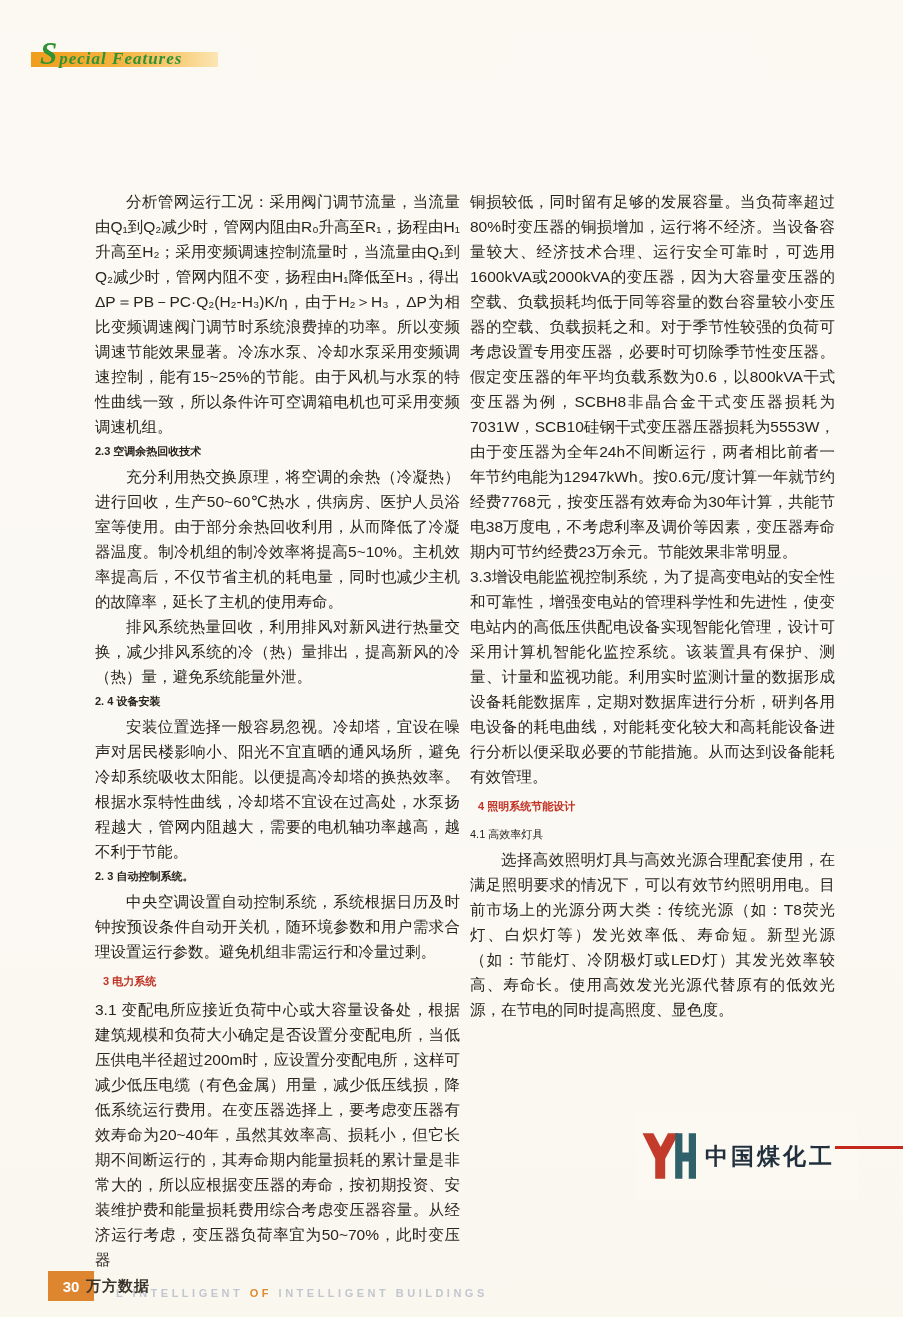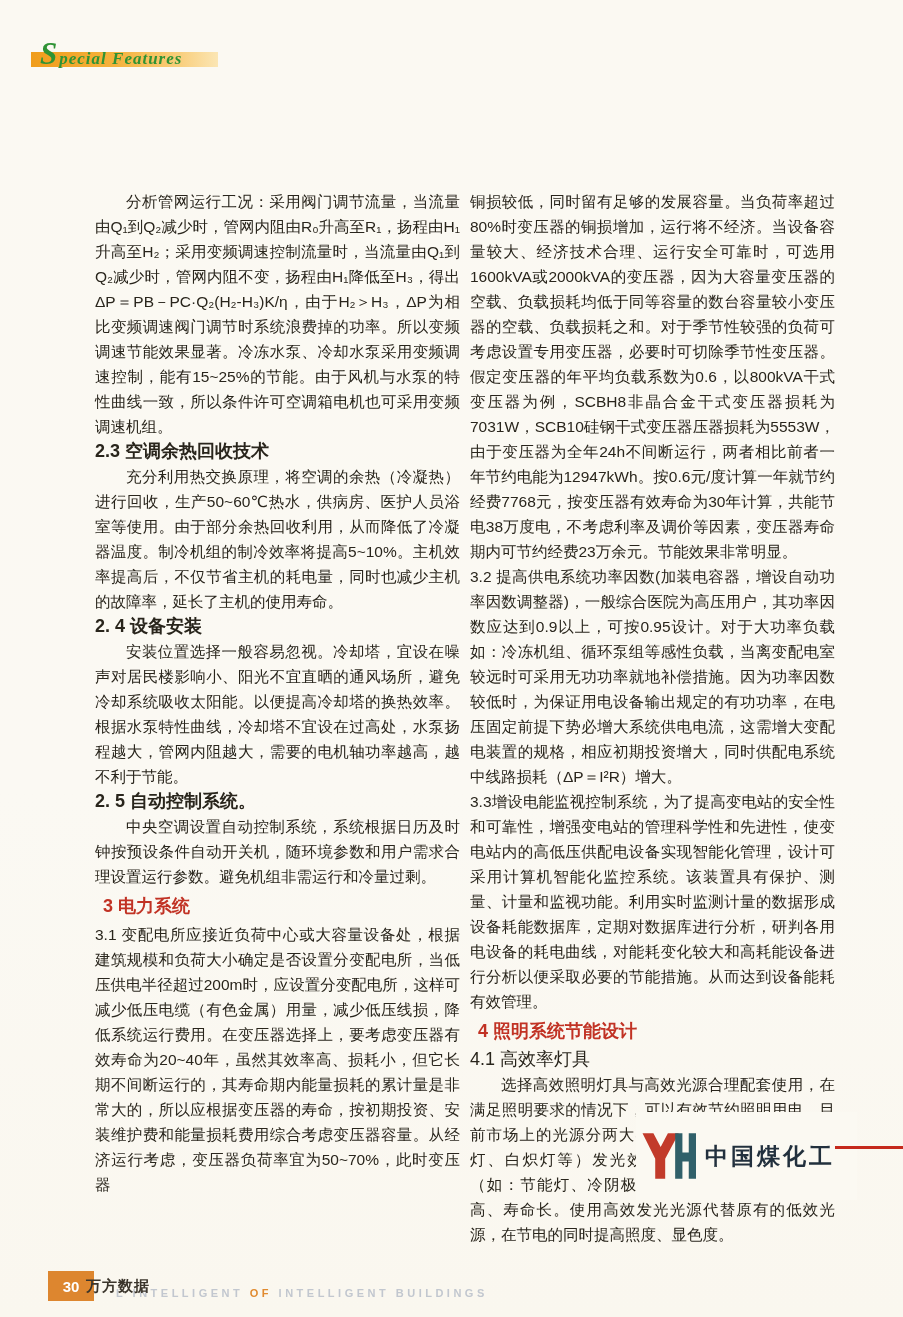--- a/index.html
+++ b/index.html
@@ -33,21 +33,21 @@
   .content {
     position: absolute; left: 95px; top: 189px; width: 752px;
     display: flex; gap: 10px;
   }
   .col {
     width: 365px;
     font-size: 15.5px; line-height: 25px;
     text-align: justify;
   }
   .col p.indent { text-indent: 2em; }
-  .col h4 { font-size: 18px; line-height: 25px; font-weight: bold; }
+  .col h4 { font-size: 11px; line-height: 25px; font-weight: bold; }
   .col h4.red-head { color: #c13224; margin: 5px 8px 3px; }
   .col .plain-head { font-weight: normal; }
   
   .watermark {
     position: absolute; left: 636px; top: 1112px;
     width: 221px; height: 88px;
     background: #fbf9f2;
     display: flex; align-items: center; gap: 9px;
     padding: 4px 2px;
   }
@@ -89,30 +89,30 @@
   <div class="banner-strip"></div>
   <div class="banner-text">
     <span class="initial">S</span><span>pecial Features</span>
   </div>
 
   <div class="content">
     <div class="col">
       <p class="indent">分析管网运行工况：采用阀门调节流量，当流量由Q₁到Q₂减少时，管网内阻由R₀升高至R₁，扬程由H₁升高至H₂；采用变频调速控制流量时，当流量由Q₁到Q₂减少时，管网内阻不变，扬程由H₁降低至H₃，得出ΔP＝PB－PC·Q₂(H₂-H₃)K/η，由于H₂＞H₃，ΔP为相比变频调速阀门调节时系统浪费掉的功率。所以变频调速节能效果显著。冷冻水泵、冷却水泵采用变频调速控制，能有15~25%的节能。由于风机与水泵的特性曲线一致，所以条件许可空调箱电机也可采用变频调速机组。</p>
       <h4>2.3 空调余热回收技术</h4>
       <p class="indent">充分利用热交换原理，将空调的余热（冷凝热）进行回收，生产50~60℃热水，供病房、医护人员浴室等使用。由于部分余热回收利用，从而降低了冷凝器温度。制冷机组的制冷效率将提高5~10%。主机效率提高后，不仅节省主机的耗电量，同时也减少主机的故障率，延长了主机的使用寿命。</p>
+      <p class="indent">排风系统热量回收，利用排风对新风进行热量交换，减少排风系统的冷（热）量排出，提高新风的冷（热）量，避免系统能量外泄。</p>
       <h4>2. 4 设备安装</h4>
       <p class="indent">安装位置选择一般容易忽视。冷却塔，宜设在噪声对居民楼影响小、阳光不宜直晒的通风场所，避免冷却系统吸收太阳能。以便提高冷却塔的换热效率。根据水泵特性曲线，冷却塔不宜设在过高处，水泵扬程越大，管网内阻越大，需要的电机轴功率越高，越不利于节能。</p>
-      <h4>2. 5 自动控制系统。</h4>
+      <h4>2. 3 自动控制系统。</h4>
       <p class="indent">中央空调设置自动控制系统，系统根据日历及时钟按预设条件自动开关机，随环境参数和用户需求合理设置运行参数。避免机组非需运行和冷量过剩。</p>
       <h4 class="red-head">3 电力系统</h4>
       <p>3.1 变配电所应接近负荷中心或大容量设备处，根据建筑规模和负荷大小确定是否设置分变配电所，当低压供电半径超过200m时，应设置分变配电所，这样可减少低压电缆（有色金属）用量，减少低压线损，降低系统运行费用。在变压器选择上，要考虑变压器有效寿命为20~40年，虽然其效率高、损耗小，但它长期不间断运行的，其寿命期内能量损耗的累计量是非常大的，所以应根据变压器的寿命，按初期投资、安装维护费和能量损耗费用综合考虑变压器容量。从经济运行考虑，变压器负荷率宜为50~70%，此时变压器</p>
     </div>
     <div class="col">
       <p>铜损较低，同时留有足够的发展容量。当负荷率超过80%时变压器的铜损增加，运行将不经济。当设备容量较大、经济技术合理、运行安全可靠时，可选用1600kVA或2000kVA的变压器，因为大容量变压器的空载、负载损耗均低于同等容量的数台容量较小变压器的空载、负载损耗之和。对于季节性较强的负荷可考虑设置专用变压器，必要时可切除季节性变压器。假定变压器的年平均负载系数为0.6，以800kVA干式变压器为例，SCBH8非晶合金干式变压器损耗为7031W，SCB10硅钢干式变压器压器损耗为5553W，由于变压器为全年24h不间断运行，两者相比前者一年节约电能为12947kWh。按0.6元/度计算一年就节约经费7768元，按变压器有效寿命为30年计算，共能节电38万度电，不考虑利率及调价等因素，变压器寿命期内可节约经费23万余元。节能效果非常明显。</p>
-      <p>3.2 提高供电系统功率因数(加装电容器，增设自动功率因数调整器)，一般综合医院为高压用户，其功率因数应达到0.9以上，可按0.95设计。对于大功率负载如：冷冻机组、循环泵组等感性负载，当离变配电室较远时可采用无功功率就地补偿措施。因为功率因数较低时，为保证用电设备输出规定的有功功率，在电压固定前提下势必增大系统供电电流，这需增大变配电装置的规格，相应初期投资增大，同时供配电系统中线路损耗（ΔP＝I²R）增大。</p>
       <p>3.3增设电能监视控制系统，为了提高变电站的安全性和可靠性，增强变电站的管理科学性和先进性，使变电站内的高低压供配电设备实现智能化管理，设计可采用计算机智能化监控系统。该装置具有保护、测量、计量和监视功能。利用实时监测计量的数据形成设备耗能数据库，定期对数据库进行分析，研判各用电设备的耗电曲线，对能耗变化较大和高耗能设备进行分析以便采取必要的节能措施。从而达到设备能耗有效管理。</p>
       <h4 class="red-head">4 照明系统节能设计</h4>
       <h4 class="plain-head">4.1 高效率灯具</h4>
       <p class="indent">选择高效照明灯具与高效光源合理配套使用，在满足照明要求的情况下，可以有效节约照明用电。目前市场上的光源分两大类：传统光源（如：T8荧光灯、白炽灯等）发光效率低、寿命短。新型光源（如：节能灯、冷阴极灯或LED灯）其发光效率较高、寿命长。使用高效发光光源代替原有的低效光源，在节电的同时提高照度、显色度。</p>
     </div>
   </div>
 
   <div class="watermark">
     <svg class="wm-logo" viewBox="0 0 64 64" aria-hidden="true">
       <path fill="#c23b2b" d="M5 7h12l8 15 8-15h12L30 35v22H19V35z"></path>

